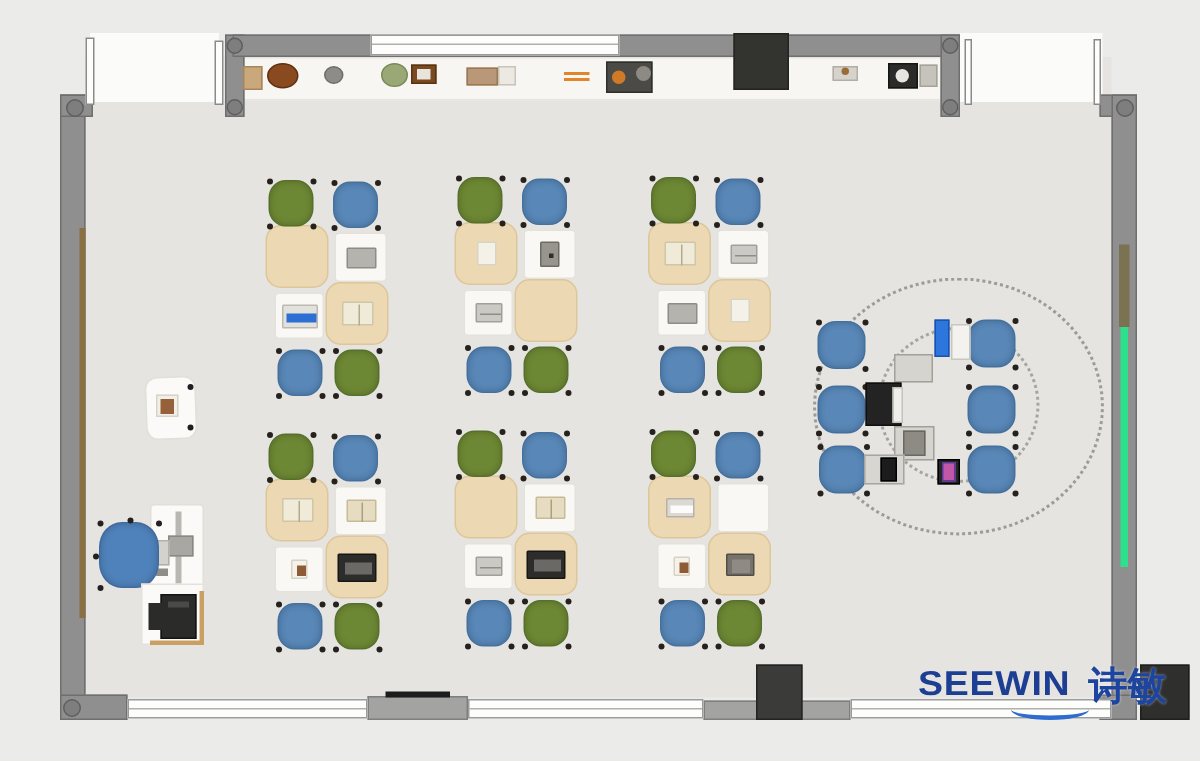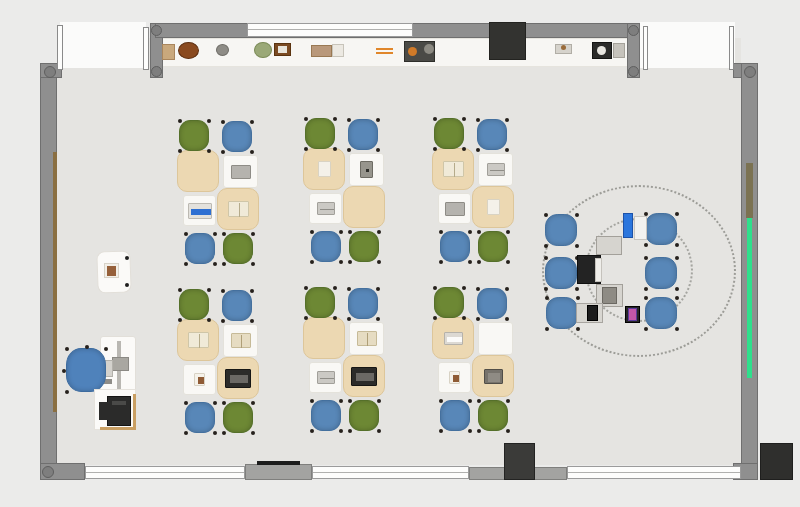--- a/index.html
+++ b/index.html
@@ -387,13 +387,18 @@
         <div style="position: absolute; left: 18px; top: -4px; width: 4px; height: 4px; background: rgb(38, 33, 28); border-radius: 50%;"></div>
         <div style="position: absolute; left: -5px; top: 20px; width: 4px; height: 4px; background: rgb(38, 33, 28); border-radius: 50%;"></div>
       </div>
       <div style="position: absolute; left: 94px; top: 389px; width: 42px; height: 41px; background: rgb(251, 250, 248); border: 1px solid rgb(229, 226, 220); border-radius: 0px;"></div>
       <div style="position: absolute; left: 133px; top: 394px; width: 3px; height: 36px; background: rgb(201, 159, 99); border-radius: 0px;"></div>
       <div style="position: absolute; left: 100px; top: 427px; width: 36px; height: 3px; background: rgb(201, 159, 99); border-radius: 0px;"></div>
       <div style="position: absolute; left: 107px; top: 396px; width: 24px; height: 30px; background: rgb(43, 43, 42); border: 1px solid rgb(20, 20, 19); border-radius: 0px;"></div>
       <div style="position: absolute; left: 99px; top: 402px; width: 12px; height: 18px; background: rgb(43, 43, 42); border-radius: 0px;"></div>
       <div style="position: absolute; left: 112px; top: 401px; width: 14px; height: 4px; background: rgb(74, 74, 72); border-radius: 0px;"></div>
     </div>
+  <div id="logo">
+    <span class="wordmark">SEEWIN</span>
+    <span class="swoosh"></span>
+    <span class="cn">诗敏</span>
+  </div>
 </div>
 
 </body></html>

